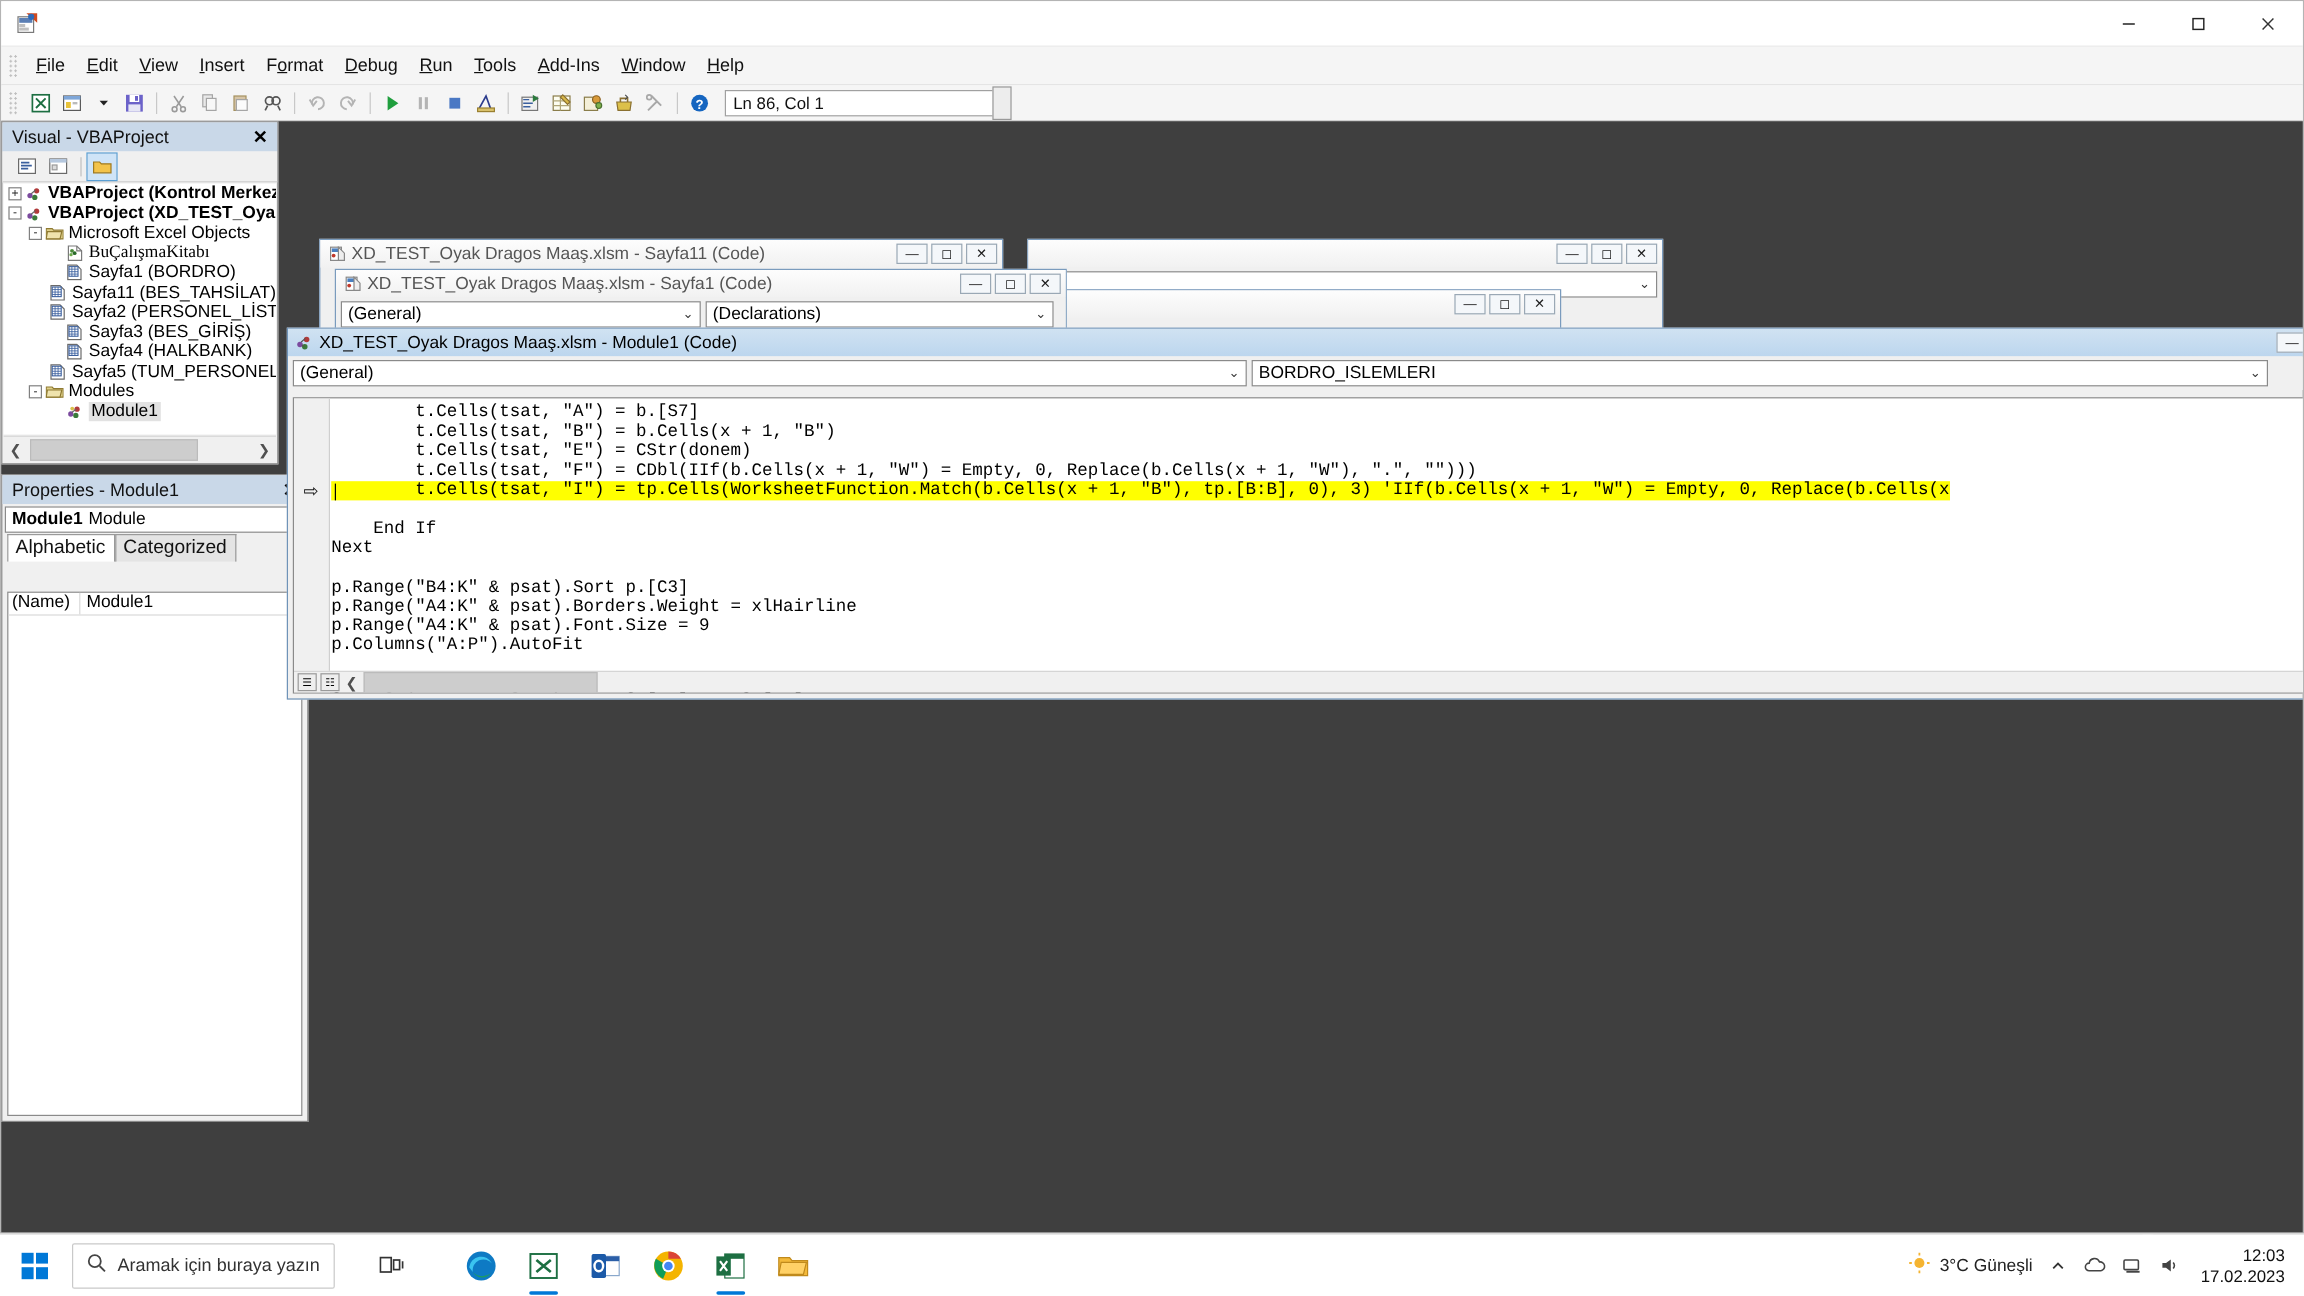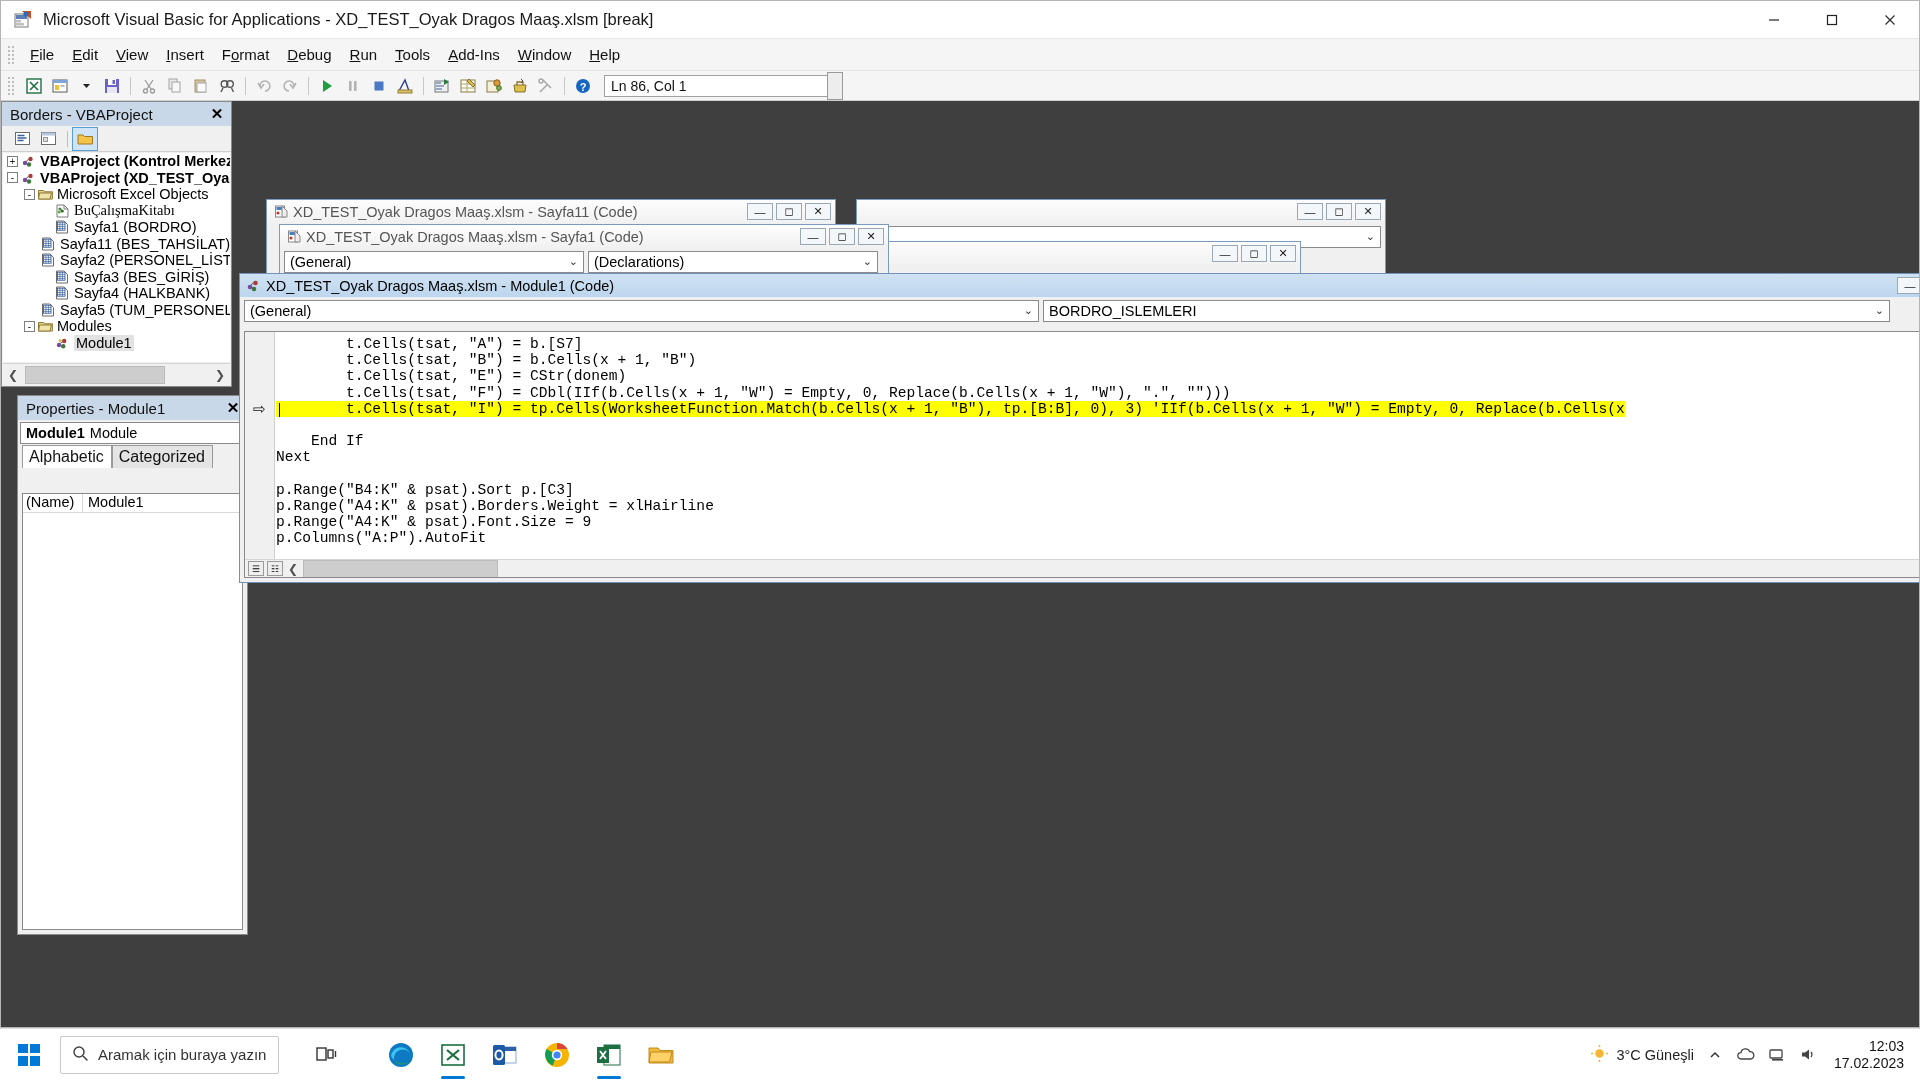--- a/index.html
+++ b/index.html
@@ -116,21 +116,21 @@
     background:#f0f0f0; display:flex; align-items:center;
     border-top:1px solid #d5d5d5;
   }
   .sb-arrow{
     width:20px;height:20px;display:flex;align-items:center;justify-content:center;
     color:#505050; font-size:12px;
   }
   .sb-thumb{ height:18px; background:#cdcdcd; border:1px solid #bbb; }
 
   
-  #props-panel{ top:294px; width:231px; height:540px;margin-left:16px; }
+  #props-panel{ top:294px; width:256px; height:540px; }
   .pp-name{
     height:22px; background:#fff; border:1px solid #8a8a8a; margin:2px;
     display:flex;align-items:center; padding-left:5px; font-size:14.5px;
   }
   .pp-name b{ margin-right:5px; }
   .pp-tabs{ display:flex; padding-left:4px; height:22px; align-items:flex-end; }
   .pp-tab{
     font-size:16px; padding:2px 7px 2px 6px; background:#e4e4e4;
     border:1px solid #9a9a9a; border-bottom:none; color:#111;
   }
@@ -245,21 +245,20 @@
     <span class="tb-icon">
       <svg width="22" height="22" viewBox="0 0 22 22">
         <rect x="2" y="5" width="13" height="13" fill="#fff" stroke="#7a7a7a"></rect>
         <rect x="3" y="6" width="11" height="4" fill="#5b7fb5"></rect>
         <rect x="3" y="11" width="5" height="2.5" fill="#c0c0c0"></rect>
         <rect x="3" y="14" width="8" height="2.5" fill="#c0c0c0"></rect>
         <path d="M9 2 L18 2 L18 10 Z" fill="#d04a20"></path>
         <circle cx="13" cy="5" r="2.6" fill="#2d6ab8"></circle>
       </svg>
     </span>
-    <span class="tb-title">Microsoft Visual Basic for Applications - XD_TEST_Oyak Dragos Maaş.xlsm [break]</span>
     <div class="tb-btns">
       <div class="tb-btn">
         <svg width="14" height="14" viewBox="0 0 14 14">
             <line x1="2" y1="7" x2="12" y2="7" stroke="#222" stroke-width="1.2"></line>
           </svg>
       </div>
       <div class="tb-btn">
         <svg width="14" height="14" viewBox="0 0 14 14">
             <rect x="2.5" y="2.5" width="9" height="9" fill="none" stroke="#222" stroke-width="1.2"></rect>
           </svg>
@@ -432,21 +431,21 @@
     <div class="posbox">
       <span>Ln 86, Col 1</span>
       <span class="updown"></span>
     </div>
   </div>
 
   <div class="workarea">
 
     <div class="panel" id="project-panel">
       <div class="panel-title">
-        <span>Borders - VBAProject</span>
+        <span>Visual - VBAProject</span>
         <span class="x">✕</span>
       </div>
       <div class="pe-toolbar">
         <div class="pe-btn">
           <svg width="17" height="15" viewBox="0 0 17 15">
               <rect x="1.5" y="1.5" width="14" height="12" fill="#fff" stroke="#6a6a6a"></rect>
               <path d="M3.5 4.5 h7 M3.5 7 h9 M3.5 9.5 h6" stroke="#3a5f9e" stroke-width="1.3"></path>
             </svg>
           </div>
         <div class="pe-btn">

